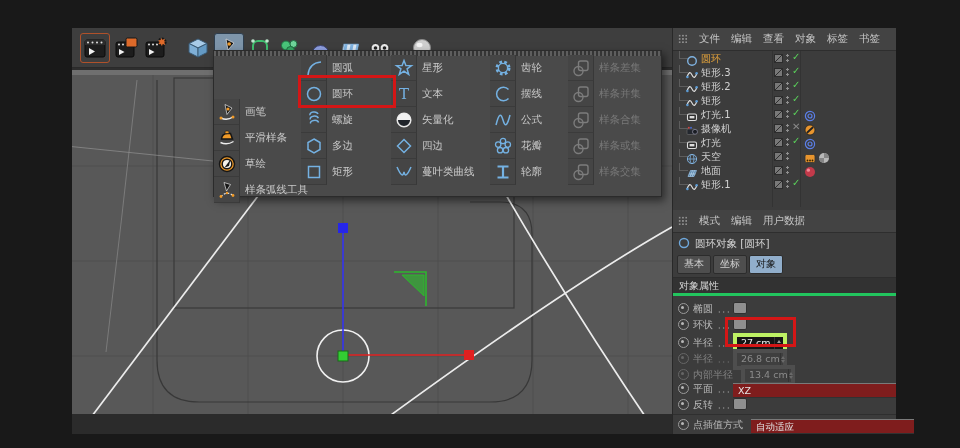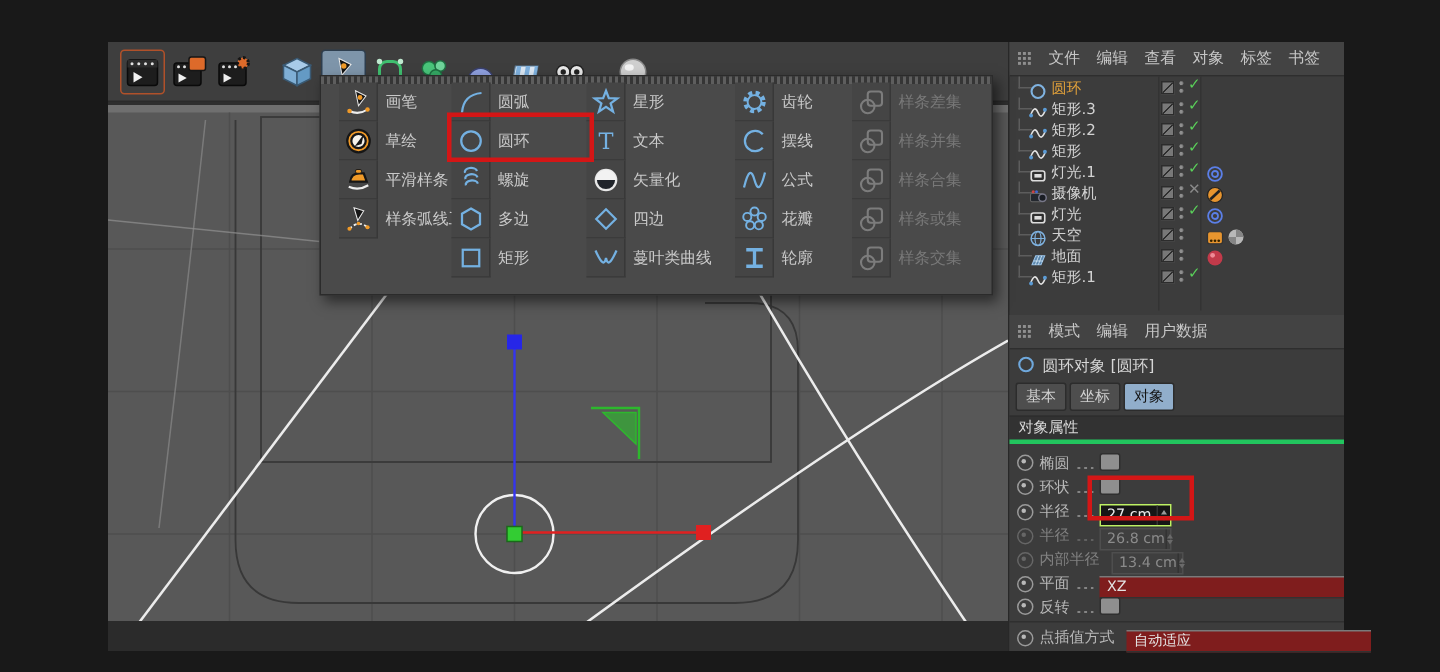--- a/index.html
+++ b/index.html
@@ -74,21 +74,21 @@
   .radio{width:9px;height:9px;border-radius:50%;border:1px solid #9a9a9a;position:relative;}
   .radio::after{content:"";position:absolute;left:2px;top:2px;width:3px;height:3px;border-radius:50%;background:#b8b8b8;}
   .radio.dis{border-color:#666;}
   .radio.dis::after{background:#666;}
   .am-label{font-size:10px;color:#b8b8b8;white-space:nowrap;padding-right:4px;}
   .am-label.dis{color:#818181;}
   .leader{height:4px;margin:6px 4px 0 0;
           background-image:radial-gradient(circle,#848484 0.9px,transparent 1px);background-size:4.5px 4px;}
   .leader.dis{opacity:.5;}
   .c4d-check{width:12px;height:10px;background:#8f8f8f;border:1px solid #2f2f2f;border-radius:2px;}
-  .c4d-input{width:46px;height:13px;background:#161616;border:1px solid #bef264;display:flex;align-items:center;}
+  .c4d-input{width:46px;height:13px;background:#161616;border:4px solid #bef264;display:flex;}
   .c4d-input .val{flex:1;font-size:9.5px;color:#ececec;padding-left:4px;white-space:nowrap;}
   .c4d-input .spin{width:8px;height:100%;border-left:1px solid #333;display:flex;flex-direction:column;
                    align-items:center;justify-content:center;gap:1px;}
   .c4d-input .spin i{display:block;width:0;height:0;border-left:2.5px solid transparent;border-right:2.5px solid transparent;}
   .c4d-input .spin i.up{border-bottom:3px solid #9a9a9a;}
   .c4d-input .spin i.dn{border-top:3px solid #9a9a9a;}
   .c4d-input.dis{background:#3f3f3f;border-color:#4e4e4e;}
   .c4d-input.dis .val{color:#8b8b8b;}
   .c4d-input.dis .spin i.up{border-bottom-color:#6a6a6a;}
   .c4d-input.dis .spin i.dn{border-top-color:#6a6a6a;}
@@ -488,52 +488,52 @@
               <span class="leader"></span>
               <span><span class="c4d-select" style="display: inline-block;">自动适应</span></span>
             </div>
           </div>
       </div>
     </div>
 
     <div class="popup">
       <div class="tearoff"></div>
       <div id="popup-cols">
-          <div class="pm-group" style="left: 12px; width: 87px;">
+          <div class="pm-group" style="left: 0px; width: 87px; margin-top: 44px;">
             <div class="pm-item">
               <span class="pm-icon">
                 <svg width="20" height="20" viewBox="0 0 20 20" fill="none" stroke="#74b1e2" stroke-width="1.5">
                   <path d="M4,16 Q10,19 16,15" stroke="#ededed" stroke-width="1.4"></path>
                   <path d="M8,2.5 L15,6 L10,12.5 Z" fill="#161616" stroke="#e8e8e8" stroke-width=".7"></path>
                   <circle cx="11" cy="7" r="1.6" fill="#f09a28" stroke="none"></circle>
                   <circle cx="4" cy="16" r="1.5" fill="#f09a28" stroke="none"></circle>
                   <circle cx="16" cy="15" r="1.5" fill="#f09a28" stroke="none"></circle>
                 </svg>
               </span>
               <span class="pm-label">画笔</span>
             </div>
             <div class="pm-item">
               <span class="pm-icon">
                 <svg width="20" height="20" viewBox="0 0 20 20" fill="none" stroke="#74b1e2" stroke-width="1.5">
+                  <path d="M4.5,11 Q5,5.5 10.5,5.5 L13.5,5.5 L15.5,11 Z" fill="#f09a28" stroke="#161616"></path>
+                  <rect x="8" y="3" width="4" height="2.5" rx="1" fill="#f09a28" stroke="#161616" stroke-width=".6"></rect>
+                  <path d="M3.5,14.5 Q10,17.5 16.5,13.5" stroke="#ededed" stroke-width="1.4"></path>
+                </svg>
+              </span>
+              <span class="pm-label">平滑样条</span>
+            </div>
+            <div class="pm-item">
+              <span class="pm-icon">
+                <svg width="20" height="20" viewBox="0 0 20 20" fill="none" stroke="#74b1e2" stroke-width="1.5">
                   <circle cx="10" cy="10" r="7.5" fill="#f09a28" stroke="#161616"></circle>
                   <circle cx="10" cy="10" r="4.8" fill="#f6f2ea" stroke="#161616"></circle>
                   <path d="M7.5,13.5 L13.5,5.5 L12,12 Z" fill="#161616" stroke="none"></path>
                 </svg>
               </span>
               <span class="pm-label">草绘</span>
-            </div>
-            <div class="pm-item">
-              <span class="pm-icon">
-                <svg width="20" height="20" viewBox="0 0 20 20" fill="none" stroke="#74b1e2" stroke-width="1.5">
-                  <path d="M4.5,11 Q5,5.5 10.5,5.5 L13.5,5.5 L15.5,11 Z" fill="#f09a28" stroke="#161616"></path>
-                  <rect x="8" y="3" width="4" height="2.5" rx="1" fill="#f09a28" stroke="#161616" stroke-width=".6"></rect>
-                  <path d="M3.5,14.5 Q10,17.5 16.5,13.5" stroke="#ededed" stroke-width="1.4"></path>
-                </svg>
-              </span>
-              <span class="pm-label">平滑样条</span>
             </div>
             <div class="pm-item">
               <span class="pm-icon">
                 <svg width="20" height="20" viewBox="0 0 20 20" fill="none" stroke="#74b1e2" stroke-width="1.5">
                   <path d="M4,16.5 Q10,10.5 16,15.5" stroke="#ededed" stroke-width="1.2" stroke-dasharray="2 1.6"></path>
                   <path d="M7,2.5 L13.5,4.5 L9.5,11 Z" fill="#161616" stroke="#e8e8e8" stroke-width=".7"></path>
                   <circle cx="4" cy="16.5" r="1.4" fill="#f09a28" stroke="none"></circle>
                   <circle cx="10" cy="13" r="1.2" fill="#f09a28" stroke="none"></circle>
                   <circle cx="16" cy="15.5" r="1.4" fill="#f09a28" stroke="none"></circle>
                 </svg>

